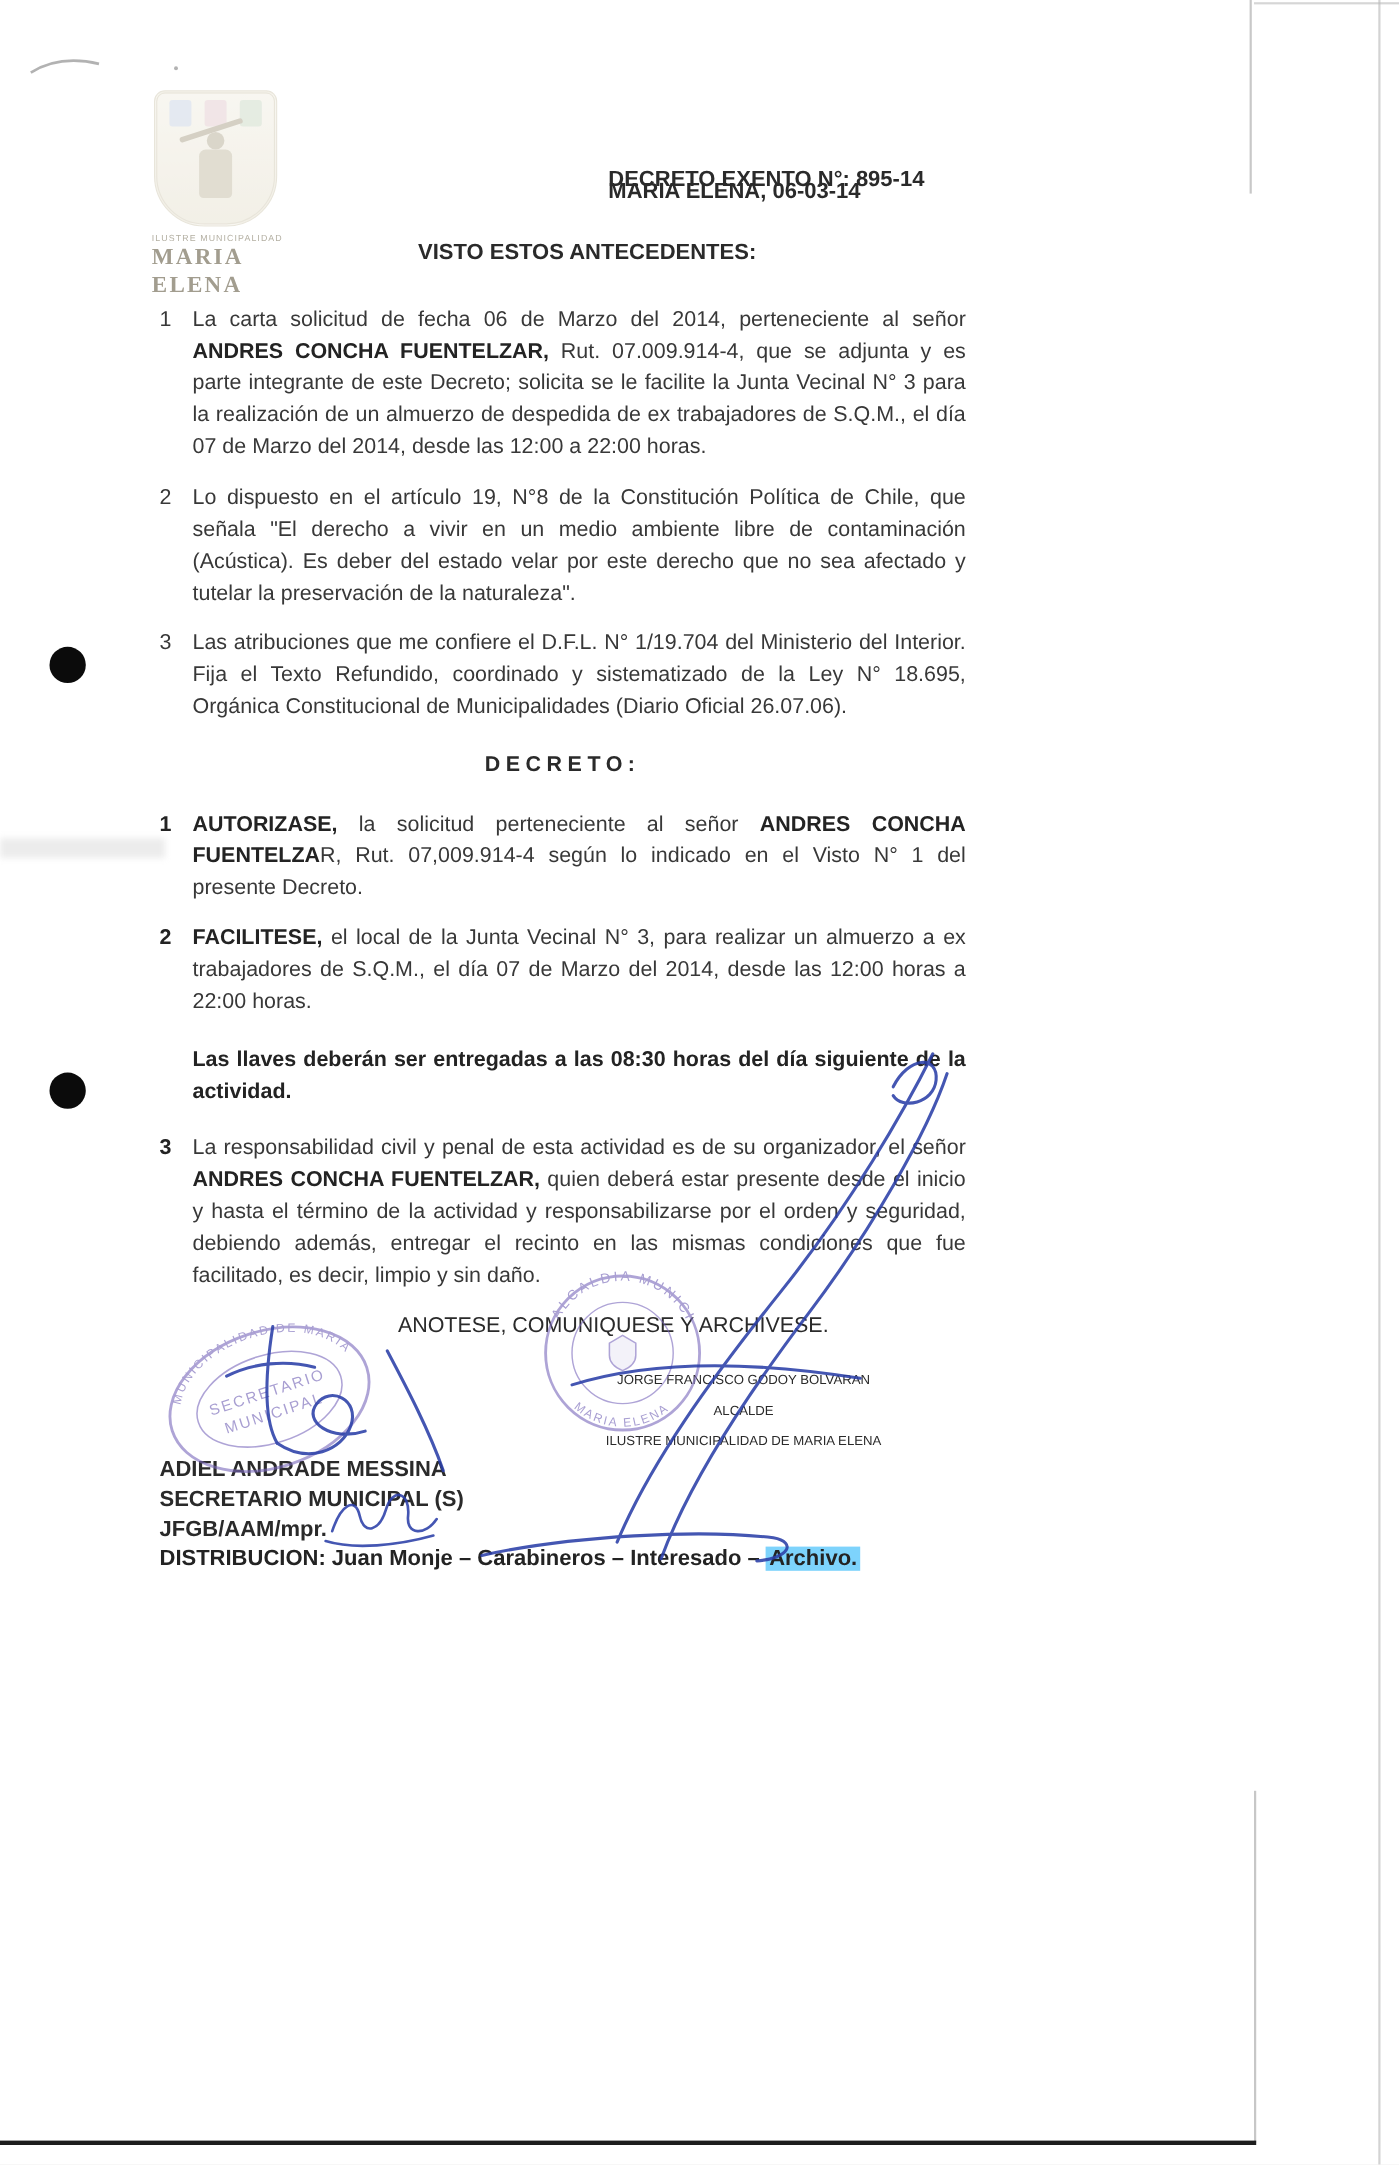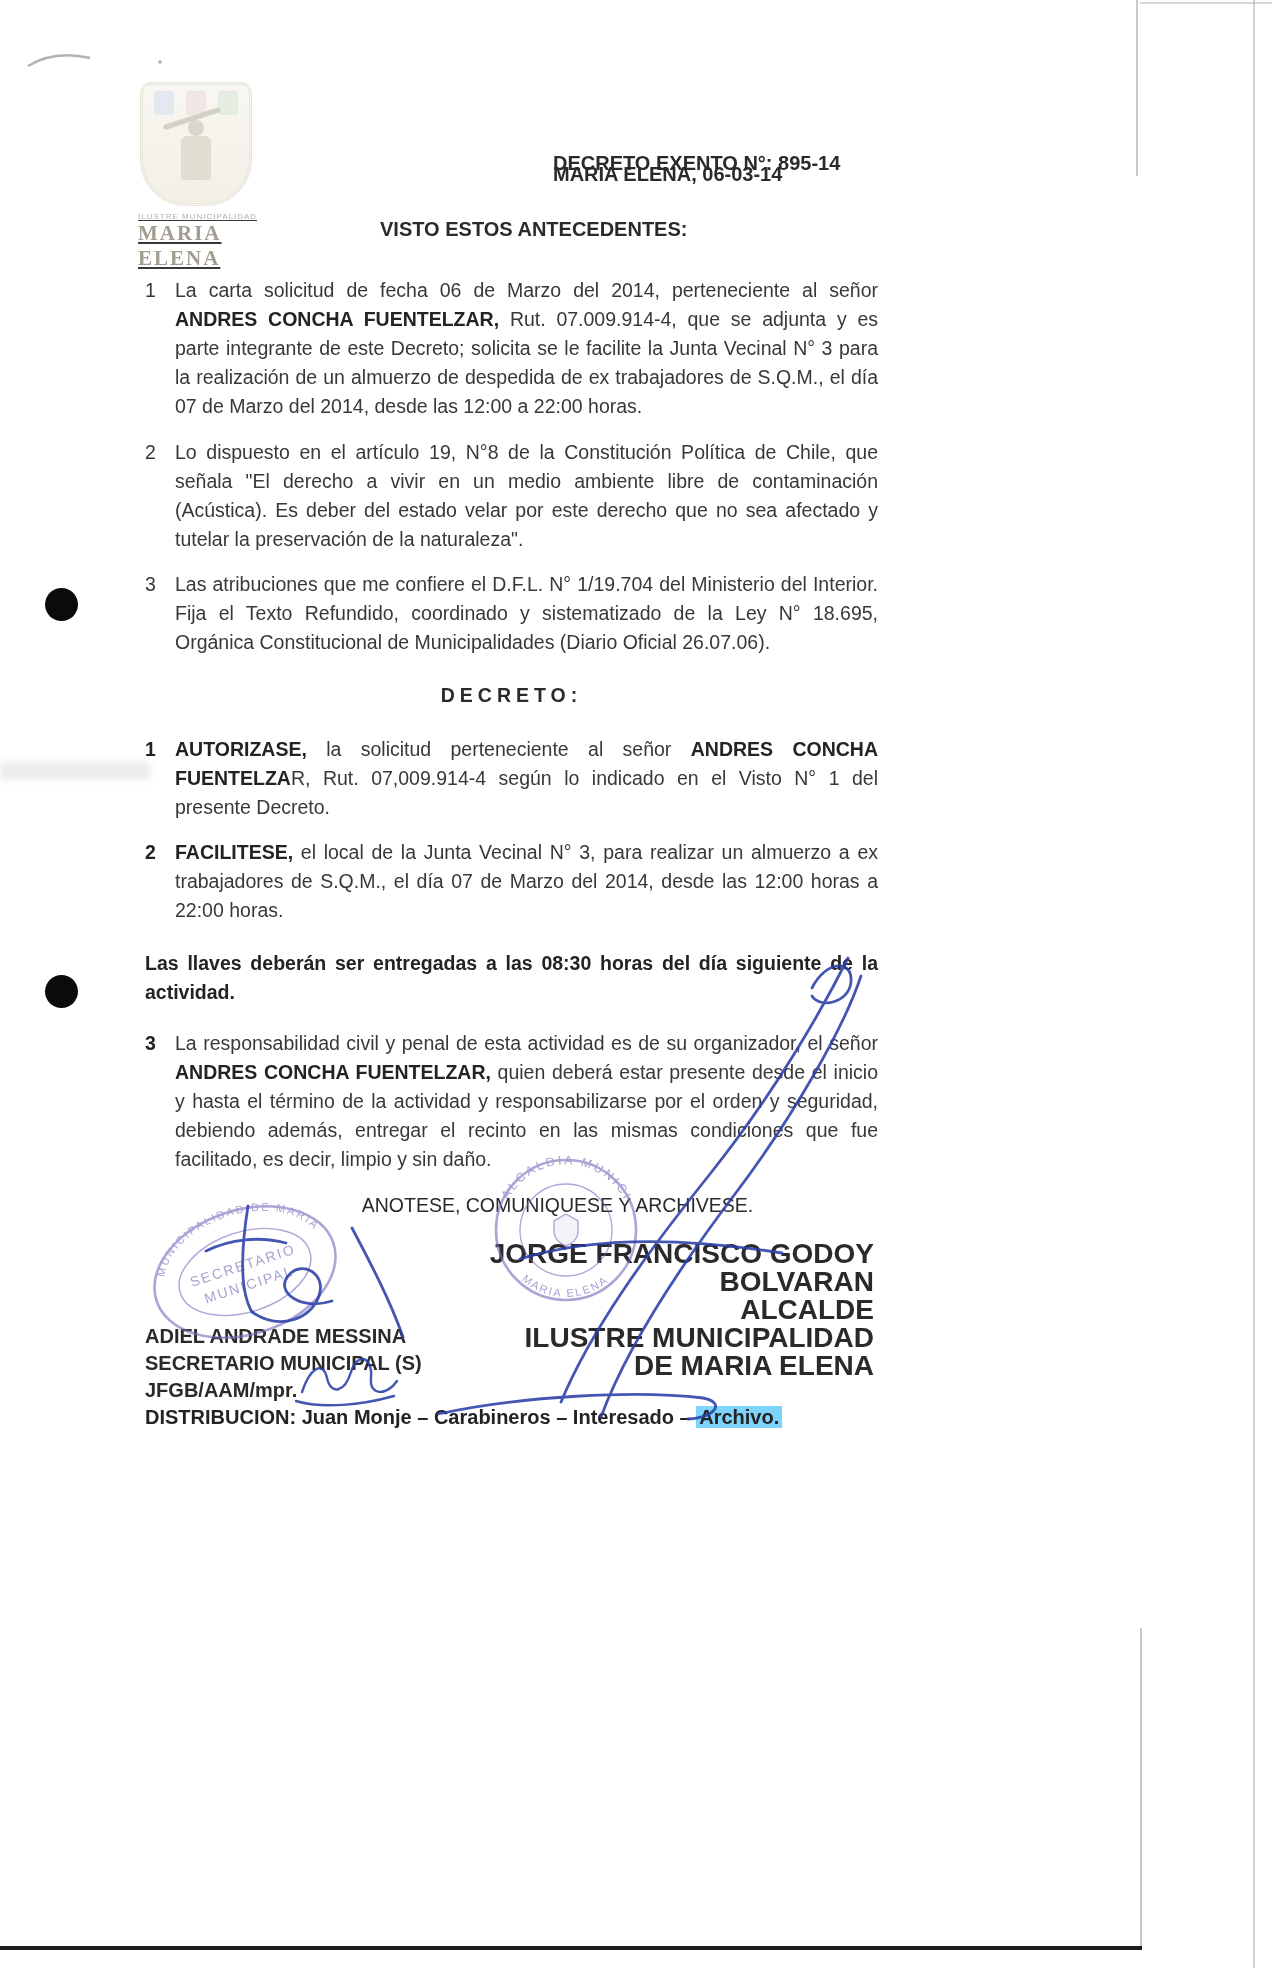--- a/index.html
+++ b/index.html
@@ -13,21 +13,21 @@
   .vline-a{left:1136px; top:0; width:2px; height:176px; background:#9a9a9a; opacity:.55;}
   .vline-b{left:1253px; top:0; width:2px; height:1968px; background:#a8a8a8; opacity:.5;}
   .vline-c{left:1140px; top:1628px; width:2px; height:320px; background:#8f8f8f; opacity:.5;}
   .hline-top{left:1140px; top:2px; width:132px; height:2px; background:#bbb; opacity:.6;}
   .hline-bottom{left:0; top:1946px; width:1142px; height:4px; background:#1d1d1d;}
   .smudge{left:0; top:762px; width:150px; height:18px; background:rgba(170,170,170,.22); filter:blur(3px);}
   .punch{position:absolute; width:33px; height:33px; border-radius:50%; background:#0b0b0b;}
   .punch-1{left:45px; top:588px;}
   .punch-2{left:45px; top:975px;}
   
-  .logo{position:absolute; left:138px; top:82px; width:150px;text-decoration:underline;}
+  .logo{position:absolute; left:138px; top:82px; width:150px;}
   .crest{position:relative; width:112px; height:124px; margin-left:2px; opacity:.55;}
   .crest-frame{position:absolute; inset:0; border:3px double #d6d0bd; border-radius:10px 10px 46px 46px;
     background:linear-gradient(#f3f0e6,#e9e4d4);}
   .crest .p1,.crest .p2,.crest .p3{position:absolute; top:9px; width:20px; height:24px; border-radius:3px; opacity:.8;}
   .crest .p1{left:14px; background:#c6d2e6;}
   .crest .p2{left:46px; background:#e3c9cf;}
   .crest .p3{left:78px; background:#c8d8c4;}
   .crest .head{position:absolute; left:48px; top:38px; width:16px; height:16px; border-radius:50%; background:#bdb5a0;}
   .crest .body{position:absolute; left:41px; top:54px; width:30px; height:44px; border-radius:6px 6px 4px 4px; background:#c9c2ad;}
   .crest .tool{position:absolute; left:22px; top:34px; width:60px; height:5px; background:#b3ab95; transform:rotate(-18deg); border-radius:3px;}
@@ -44,26 +44,26 @@
   .item{display:flex;}
   .item .num{width:30px; flex:none;}
   .item .txt{flex:1; text-align:justify;}
   .b{font-weight:700; color:#232323;}
   .hl{background:#7dd3fc; padding:0 3px;}
   .m-a1{margin-bottom:17px;} .m-a2{margin-bottom:16px;} .m-a3{margin-bottom:24px;}
   .decreto-heading{text-align:center; margin-bottom:25px; font-weight:700; color:#2a2a2a;}
   .decreto-heading span{letter-spacing:5px; text-underline-offset:4px;text-align:right;}
   .decreto-item .num{font-weight:700; color:#232323;}
   .m-d1{margin-bottom:16px;} .m-d2{margin-bottom:24px;}
-  .llaves{font-weight:700; color:#232323; text-align:justify; margin-bottom:22px;}
+  .llaves{margin-left:30px; font-weight:700; color:#232323; text-align:justify; margin-bottom:22px;}
   .m-d3{margin-bottom:17px;}
   .anotese{text-align:center; transform:translateX(46px); font-weight:400; color:#2a2a2a;}
   
-  .sig-right{position:absolute; left:478px; top:1240px; width:396px; text-align:right;
-    font-size:28px; line-height:28px; font-weight:700; color:#2a2a2a;}
+  .sig-right{position:absolute; left:478px; top:1240px; width:396px; text-align:center;
+    font-size:12px; line-height:28px; font-weight:400; color:#2a2a2a;}
   .sig-left{position:absolute; left:145px; top:1323px; width:640px;
     font-size:20px; line-height:27px; font-weight:700; color:#2a2a2a;}
   
   .overlay{position:absolute; left:0; top:0; width:1272px; height:1968px; pointer-events:none;}
 </style>
 </head>
 <body>
 
 <div class="page">
 

